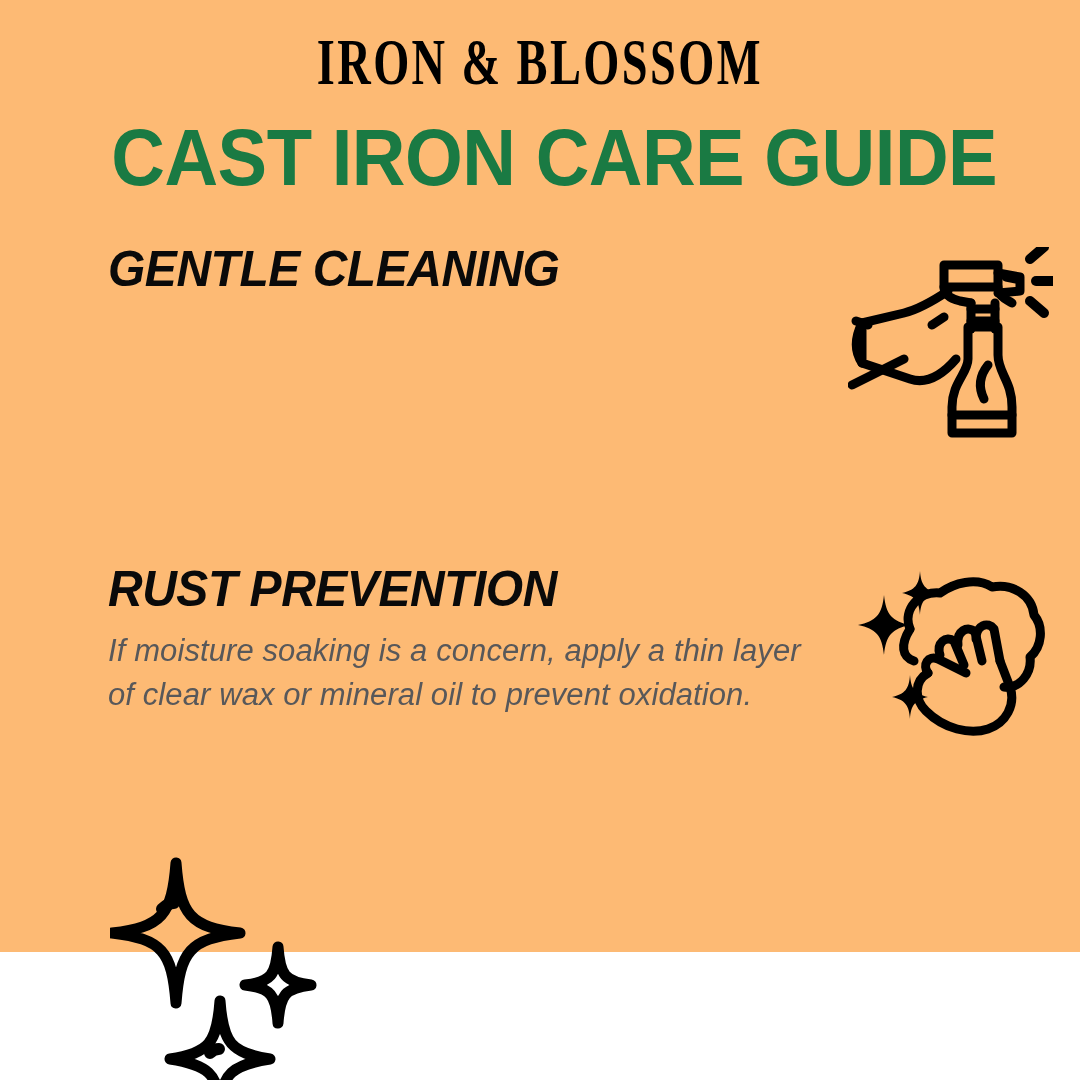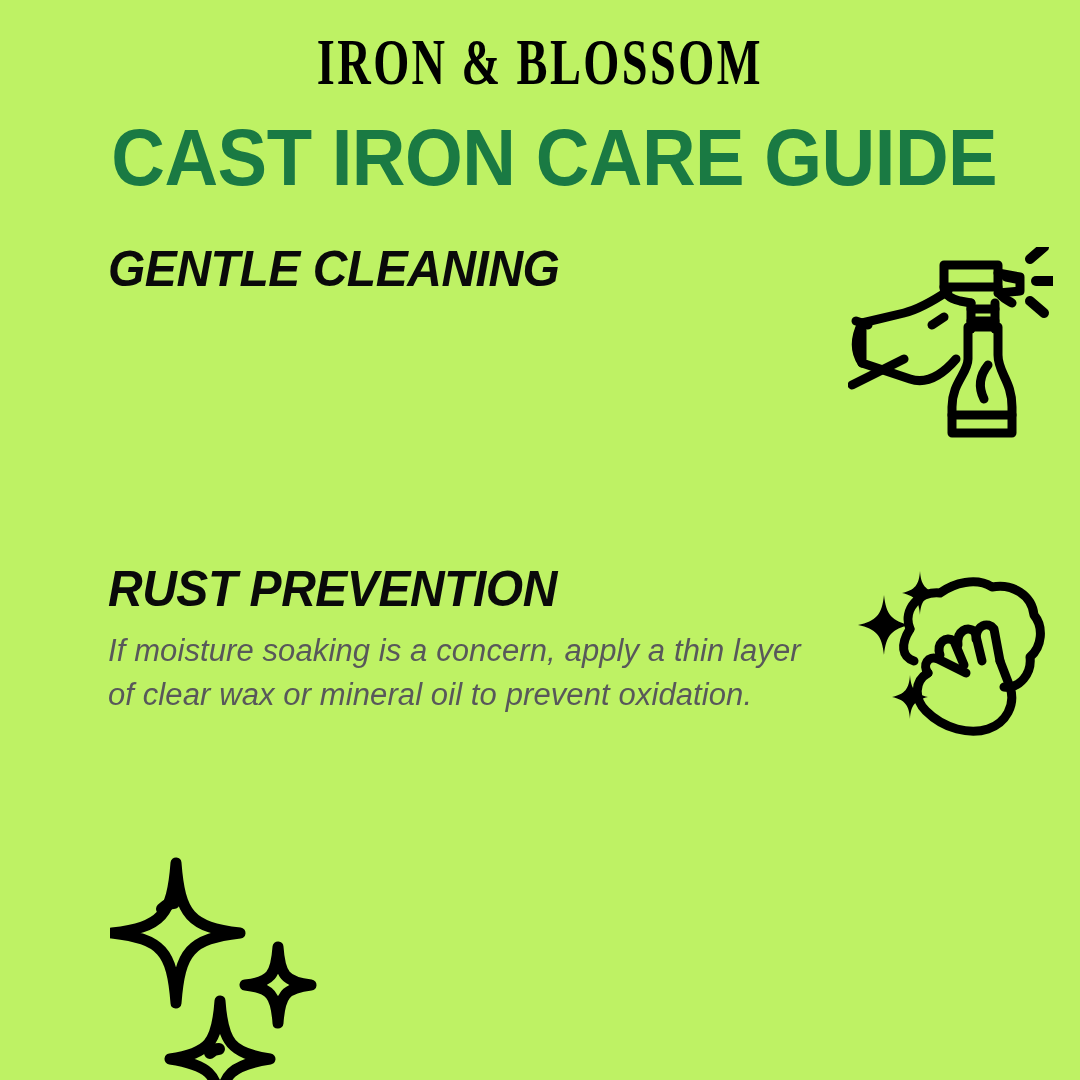--- a/index.html
+++ b/index.html
@@ -10,22 +10,22 @@
   body {
     width: 1080px;
     height: 1080px;
     font-family: "Liberation Sans", sans-serif;
     overflow: hidden;
     position: relative;
   }
 
   #page {
     width: 1080px;
-    height: 1080px;
-    background: #bef264;
+    height: 952px;
+    background: #fdba74;
     position: relative;
     box-sizing: border-box;
   }
 
   
   .brand {
     width: 100%;
     text-align: center;
     padding-top: 34px;
     line-height: 1;

